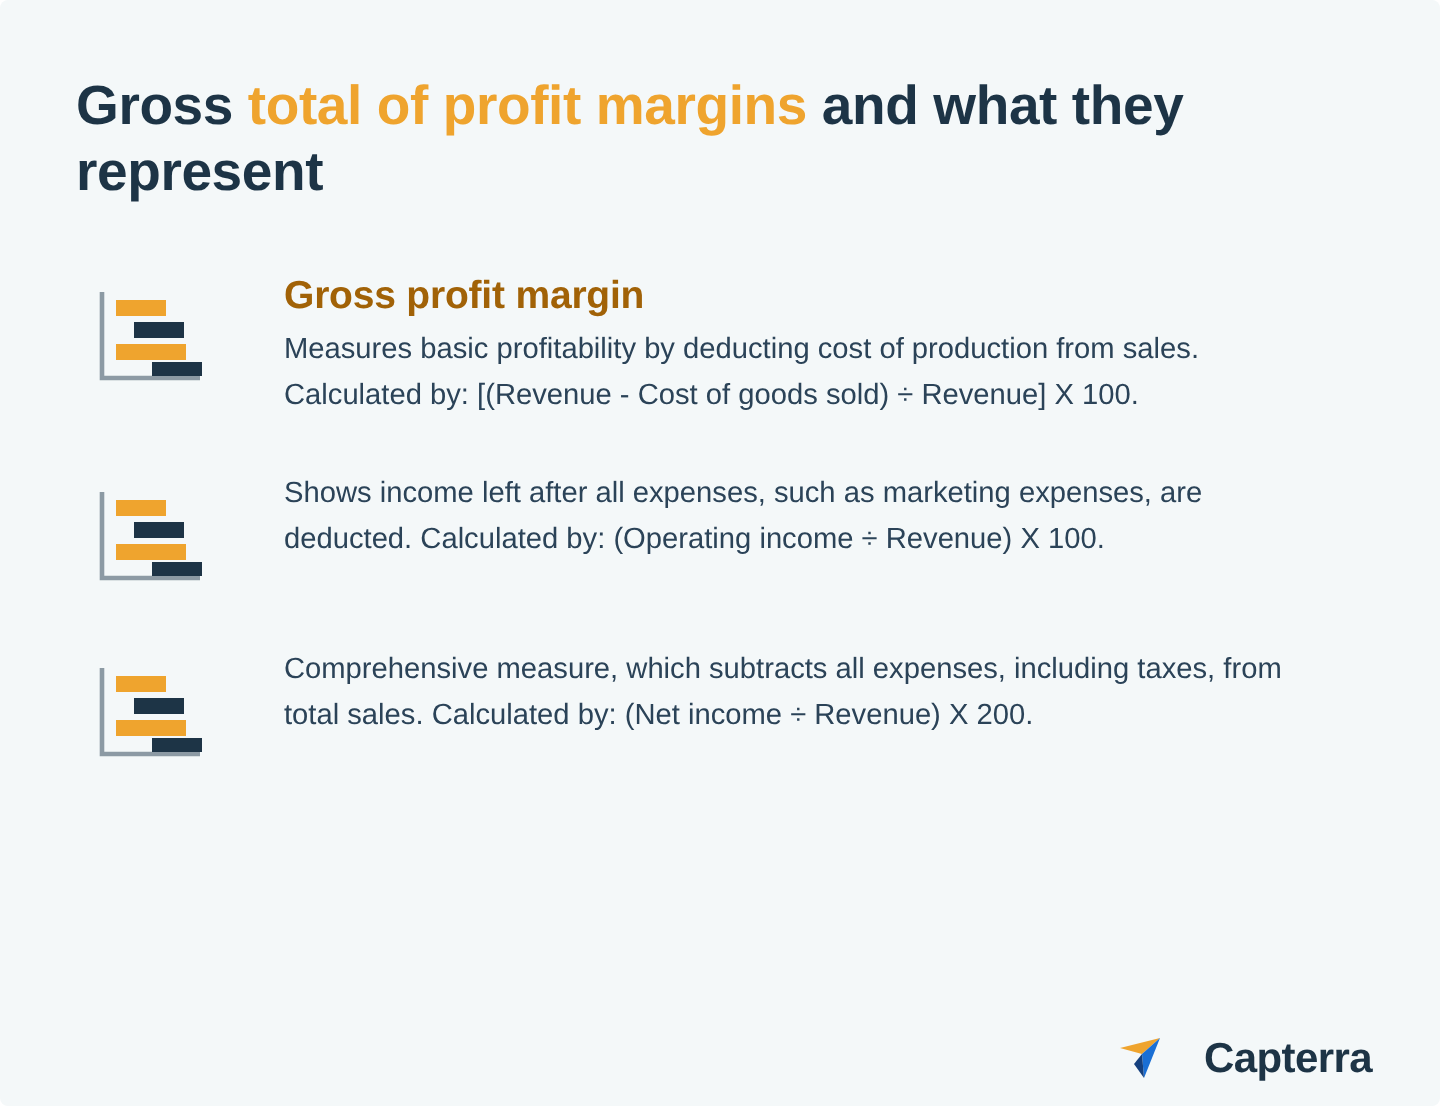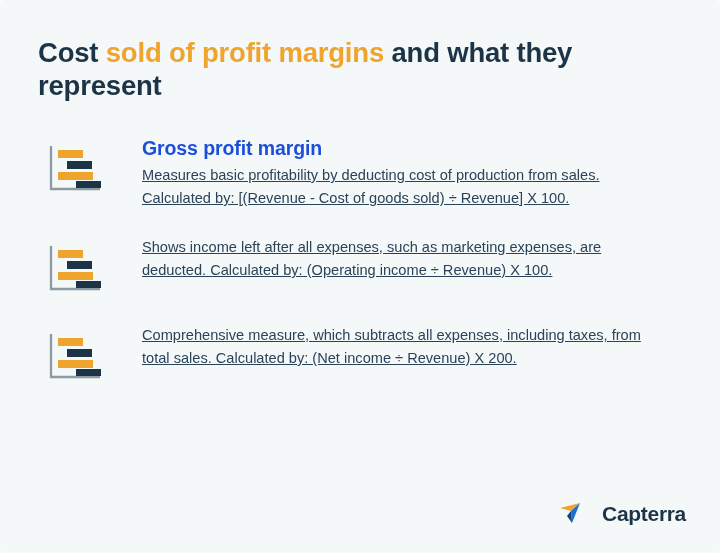--- a/index.html
+++ b/index.html
@@ -72,37 +72,36 @@
   .text-wrap {
     flex: 1 1 auto;
     padding-left: 34px;
     padding-right: 36px;
   }
   .section-heading {
     margin: 0 0 4px 0;
     font-size: 19.5px;
     line-height: 24px;
     font-weight: bold;
-    color: #1d4ed8;
+    color: #a16207;
     letter-spacing: -0.1px;
   }
   .section-body {
     margin: 0;
     font-size: 14.6px;
     line-height: 23px;
     color: #2b4358;
     max-width: 505px;
-    text-decoration: underline;
   }
 
   
   .logo {
     position: absolute;
     right: 34px;
-    bottom: 28px;
+    bottom: 12px;
     display: flex;
     align-items: center;
     gap: 12px;
   }
   .logo-mark {
     display: block;
     margin-right: 5px;
   }
   .logo-text {
     font-size: 21px;
@@ -111,21 +110,21 @@
     letter-spacing: -0.3px;
     line-height: 21px;
   }
 </style>
 </head>
 <body>
 
 <div class="infographic">
 
   <div class="title-block">
-    <h1 class="title"><span>Cost </span><span class="accent">sold of profit margins</span><span> and what they represent</span></h1>
+    <h1 class="title"><span>Gross </span><span class="accent">total of profit margins</span><span> and what they represent</span></h1>
   </div>
 
   <div class="sections">
 
     <div class="section">
       <div class="icon-wrap">
         <svg class="chart-icon" width="58" height="54" viewBox="0 0 58 54">
           <path d="M5 2 L5 45 L54 45" fill="none" stroke="#8c9aa4" stroke-width="2.3"></path>
           <rect x="12" y="6" width="25" height="8" fill="#efa42e"></rect>
           <rect x="21" y="17" width="25" height="8" fill="#1d3446"></rect>

